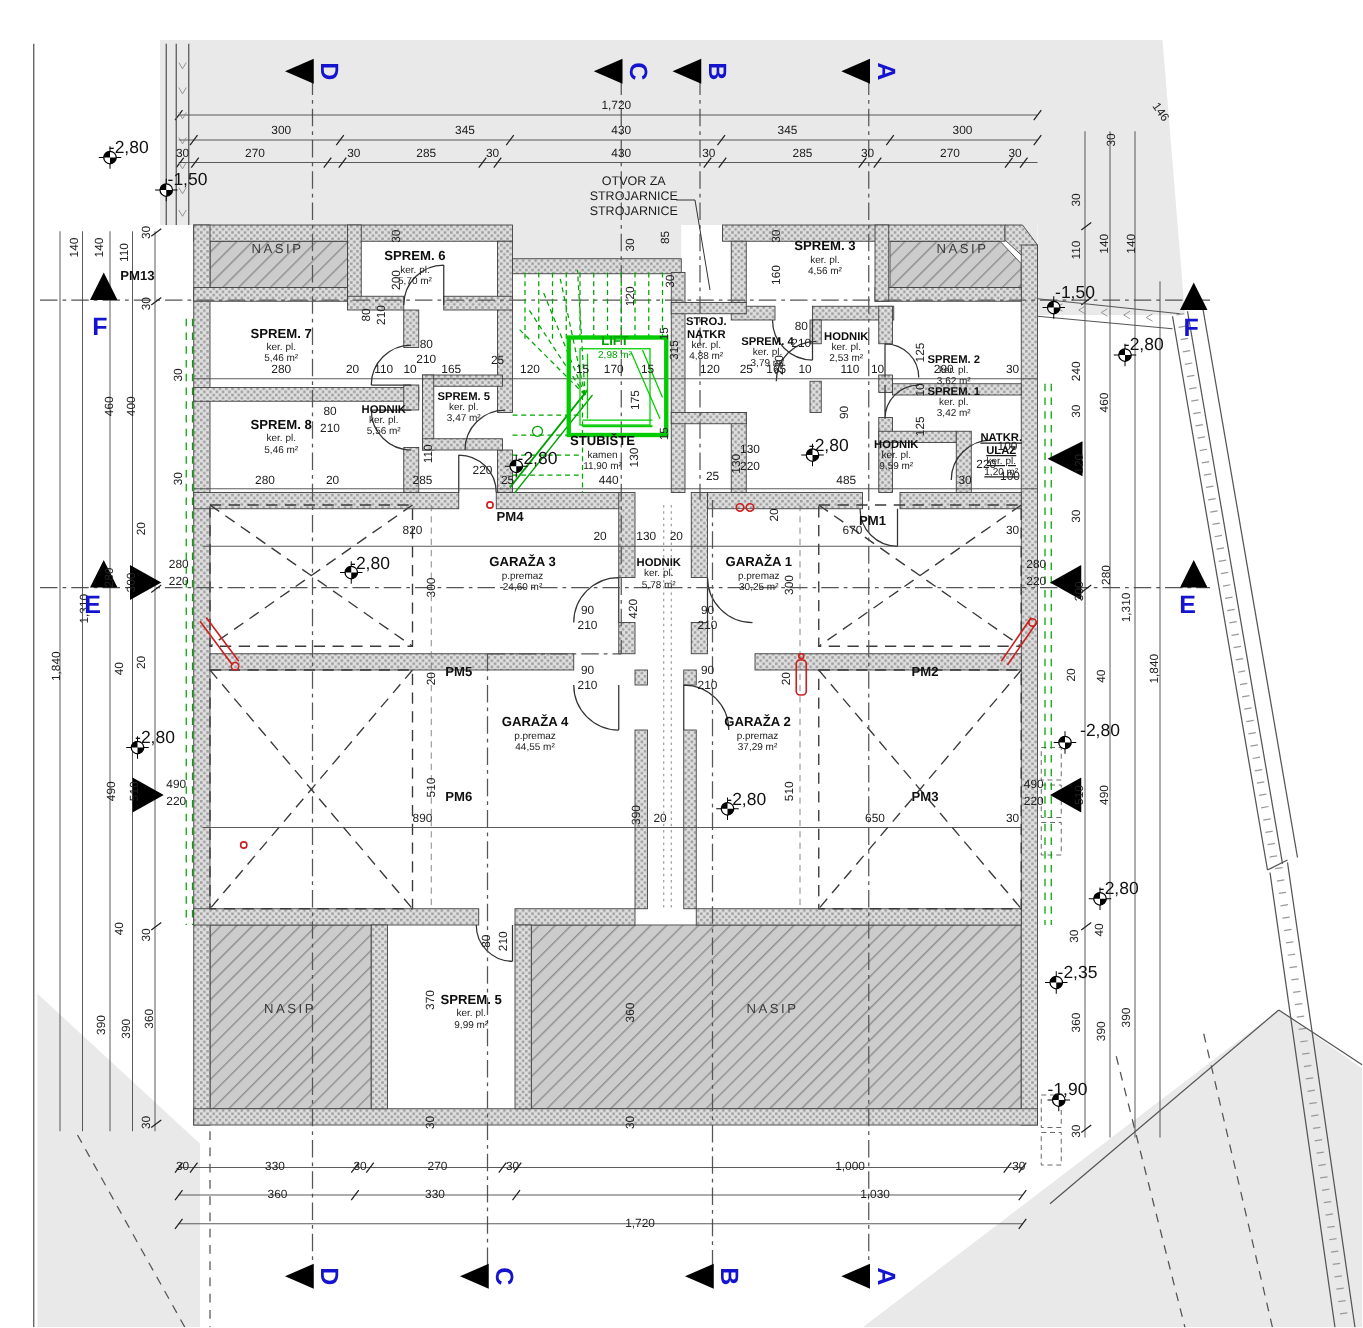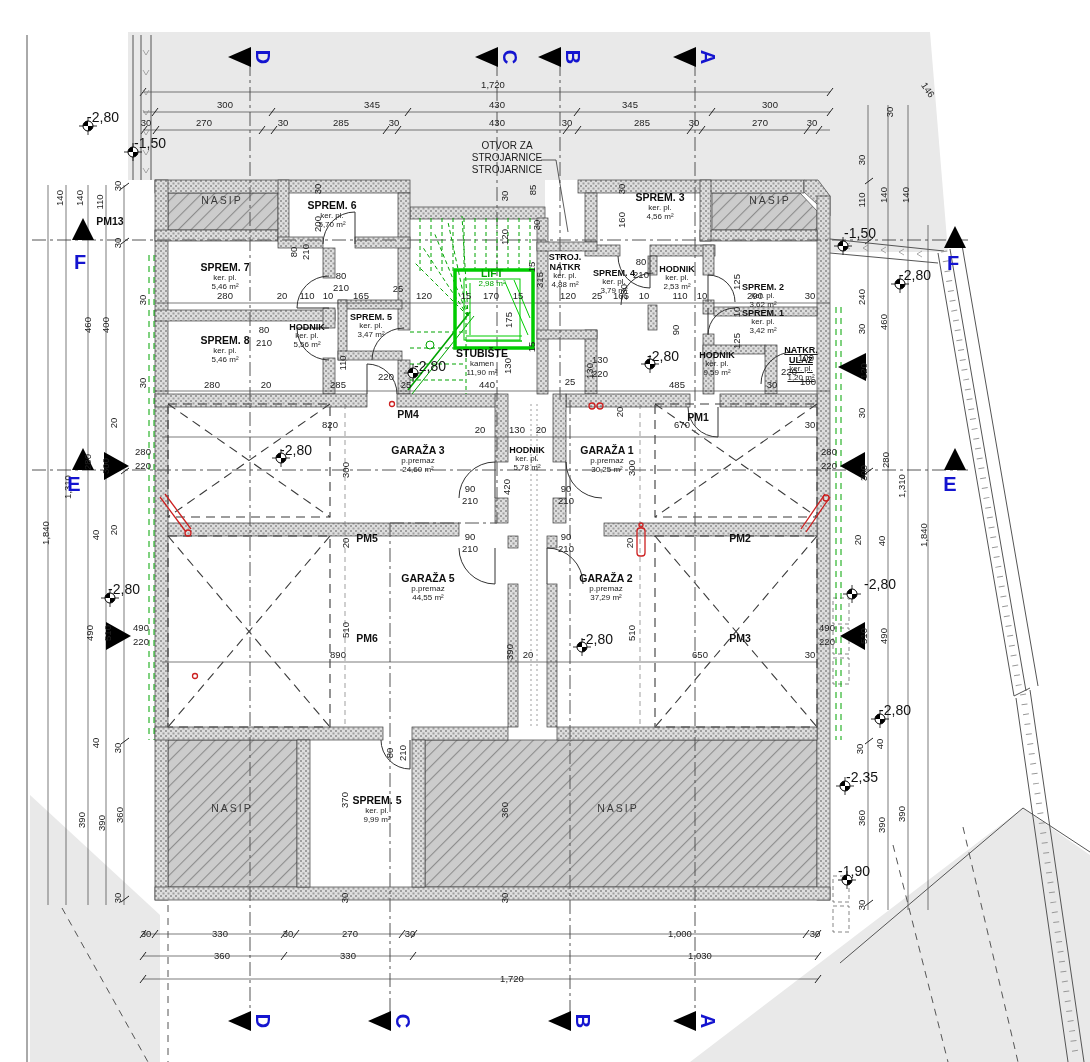--- a/index.html
+++ b/index.html
@@ -434,21 +434,21 @@
     <span class="rn">HODNIK</span>
     <span class="rs">ker. pl.</span>
     <span class="rs">5,78 m²</span>
   </div>
       <div class="room" style="left: 607px; top: 445px;">
     <span class="rn">GARAŽA 1</span>
     <span class="rs">p.premaz</span>
     <span class="rs">30,25 m²</span>
   </div>
       <div class="room" style="left: 428px; top: 573px;">
-    <span class="rn">GARAŽA 5</span>
+    <span class="rn">GARAŽA 4</span>
     <span class="rs">p.premaz</span>
     <span class="rs">44,55 m²</span>
   </div>
       <div class="room" style="left: 606px; top: 573px;">
     <span class="rn">GARAŽA 2</span>
     <span class="rs">p.premaz</span>
     <span class="rs">37,29 m²</span>
   </div>
       <div class="room" style="left: 377px; top: 795px;">
     <span class="rn">SPREM. 5</span>

